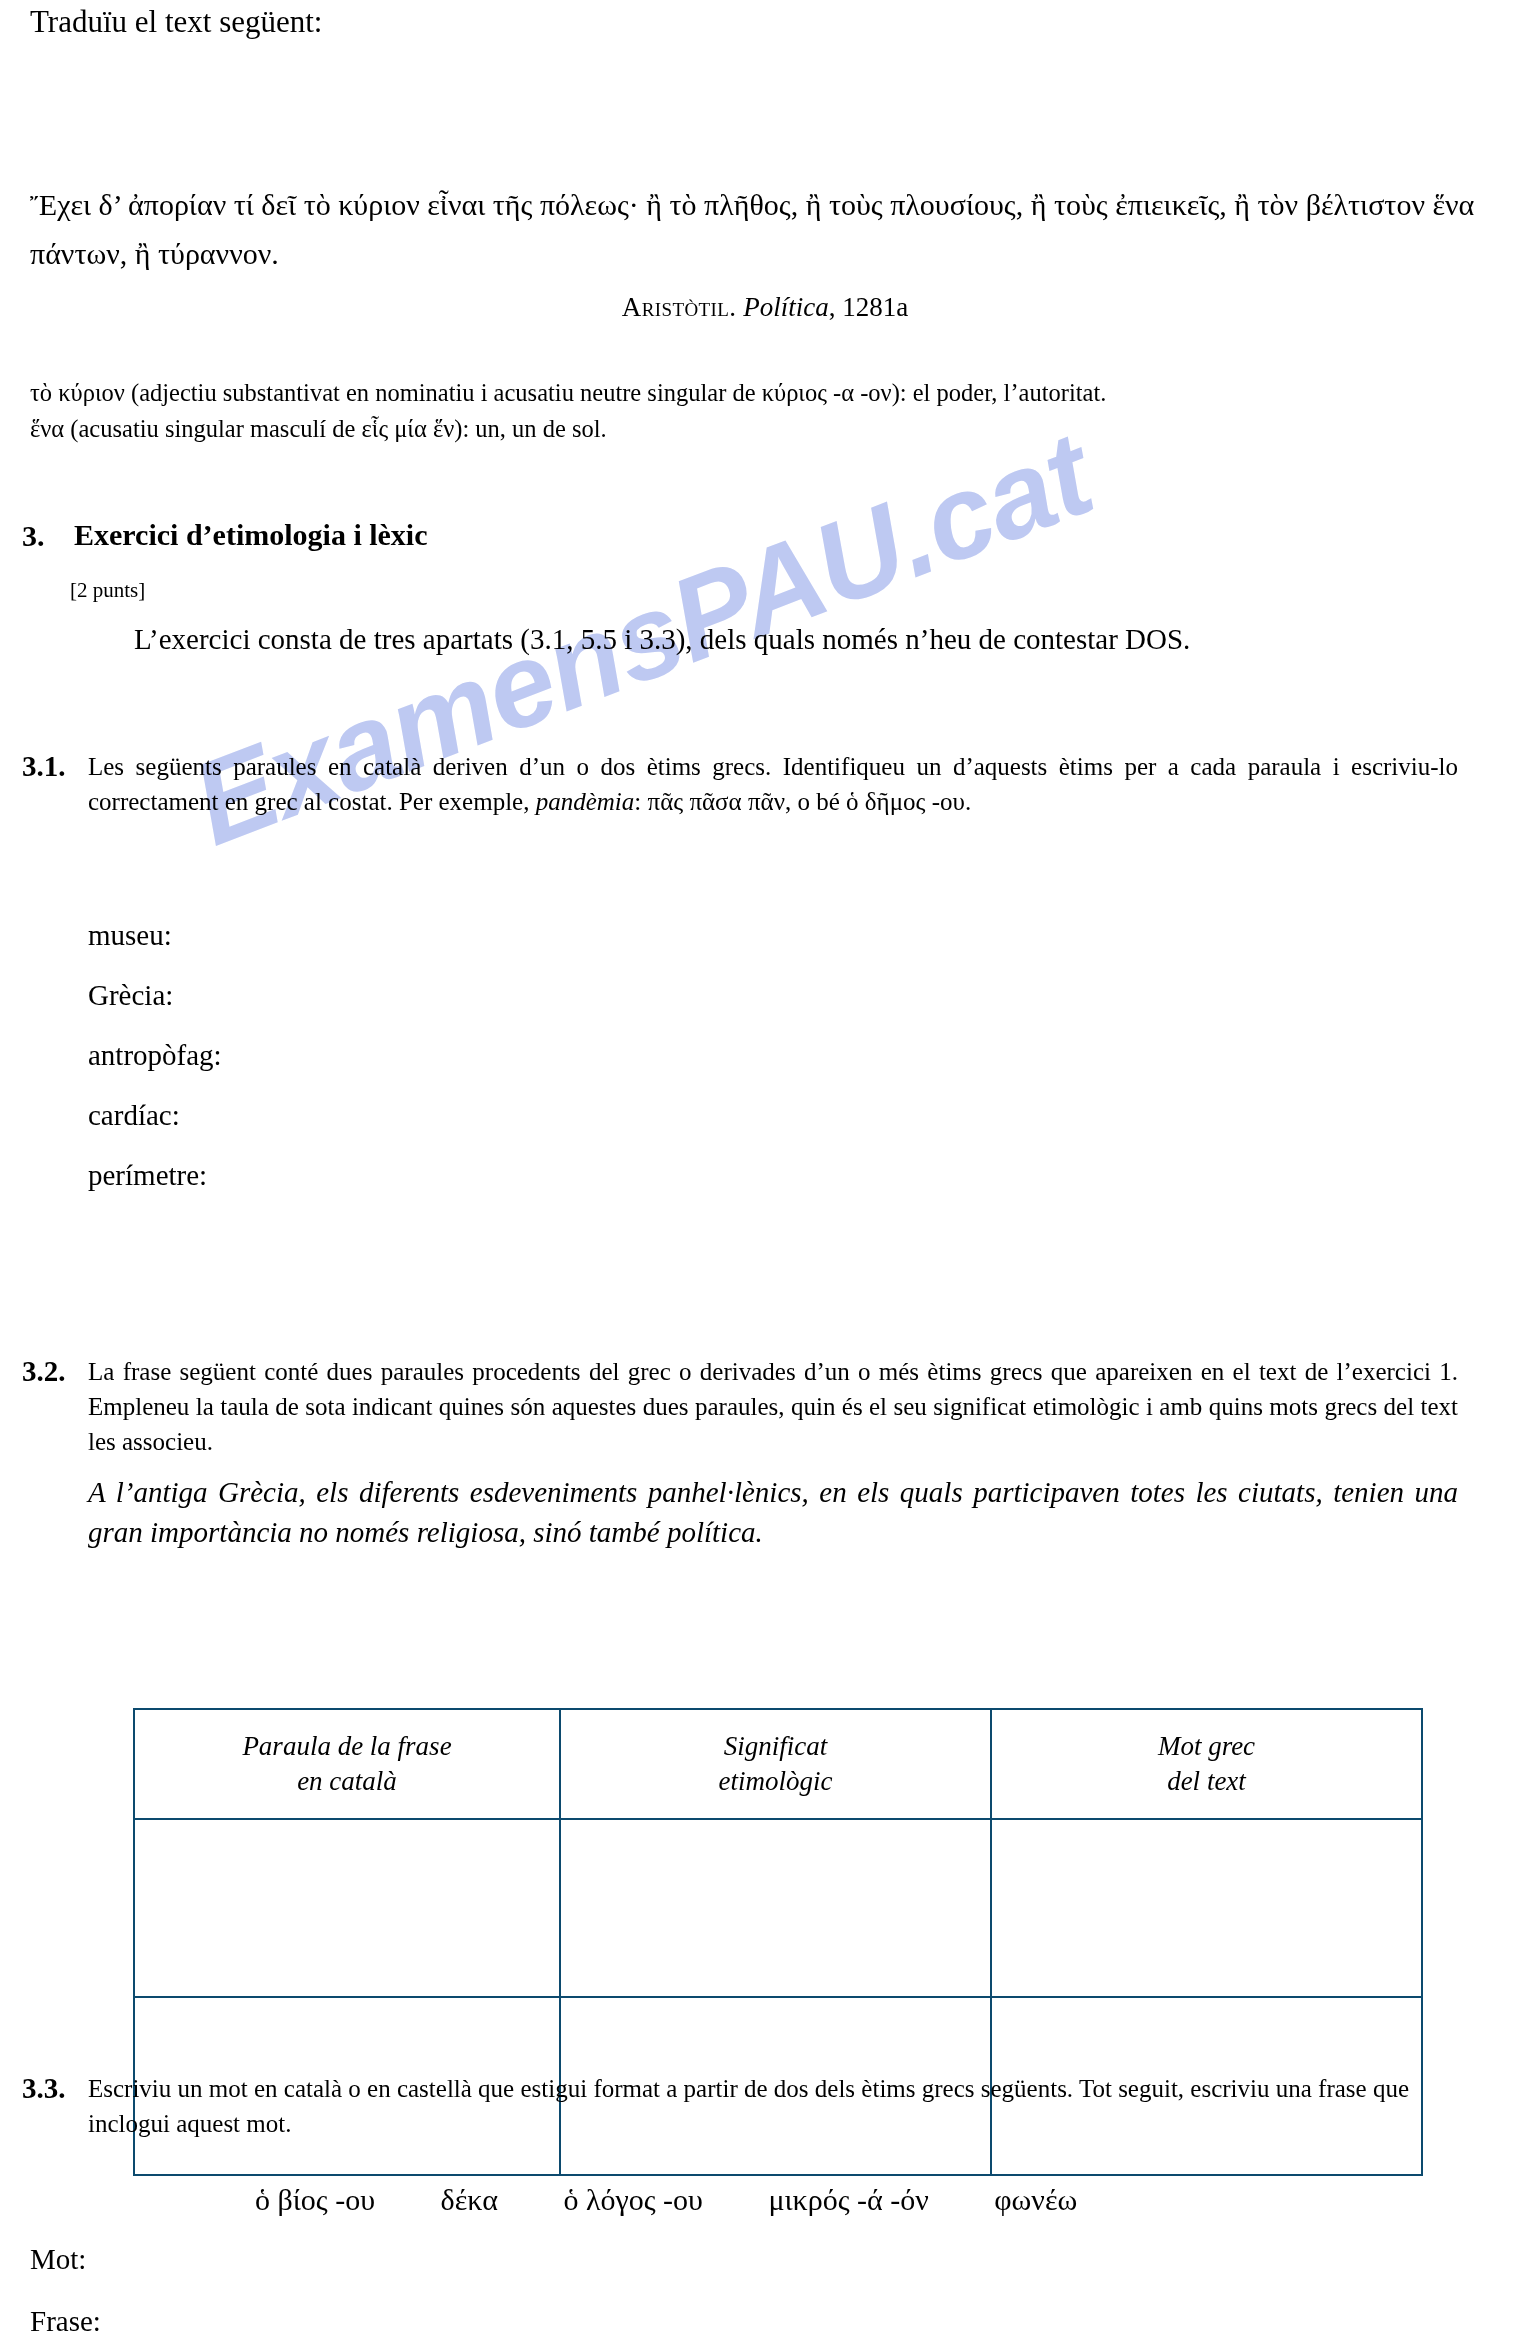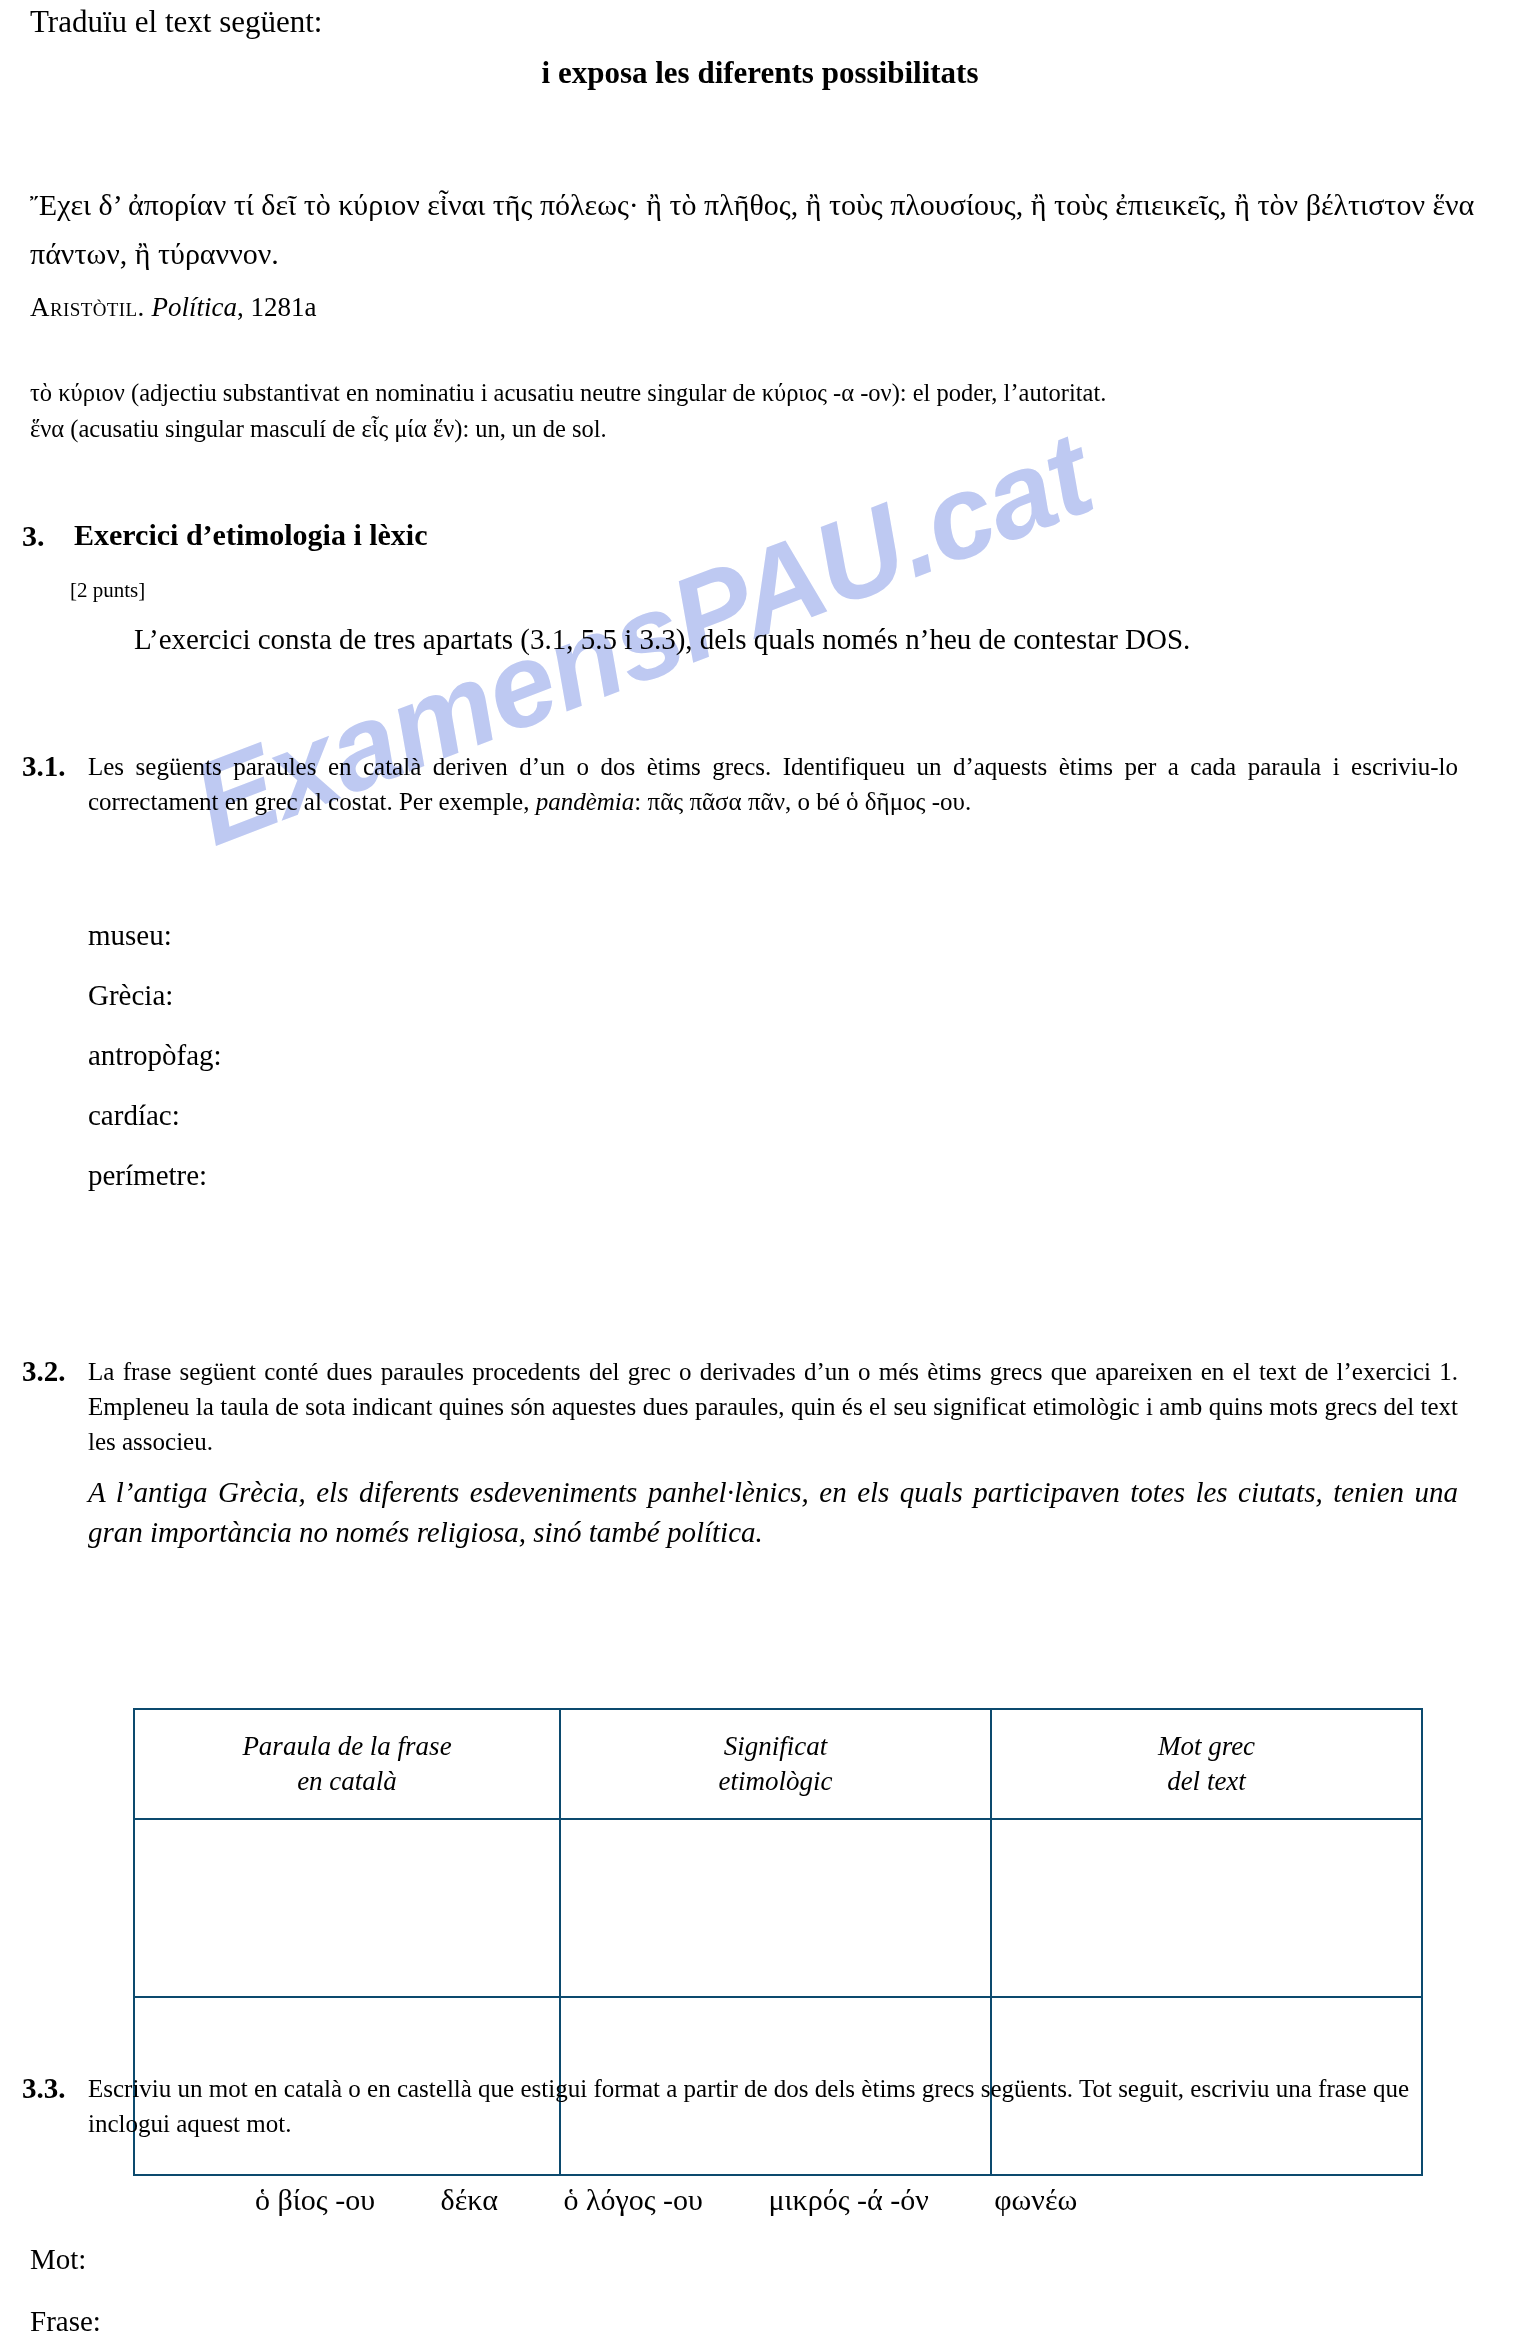--- a/index.html
+++ b/index.html
@@ -77,21 +77,21 @@
     font-size: 30px;
     line-height: 1.62;
     font-family: "Liberation Serif", "DejaVu Serif", serif;
   }
 
   .attribution {
     position: absolute;
     left: 30px;
     top: 292px;
     width: 1470px;
-    text-align: left;
+    text-align: center;
     font-size: 27px;
   }
   .smallcaps {
     font-variant: small-caps;
     letter-spacing: .4px;
   }
   .ital { font-style: italic; }
 
   .notes {
     position: absolute;
@@ -237,21 +237,20 @@
 
 <div class="page">
 
   <div class="watermark">ExamensPAU.cat</div>
 
   <div class="content">
 
     <div class="lead">Traduïu el text següent:</div>
 
     <div class="title-block">
-      <span class="l2">i exposa les diferents possibilitats</span>
     </div>
 
     <div class="greek-passage">Ἔχει δ’ ἀπορίαν τί δεῖ τὸ κύριον εἶναι τῆς πόλεως· ἢ τὸ πλῆθος, ἢ τοὺς πλουσίους, ἢ τοὺς ἐπιεικεῖς, ἢ τὸν βέλτιστον ἕνα πάντων, ἢ τύραννον.</div>
 
     <div class="attribution"><span class="smallcaps">Aristòtil.</span> <span class="ital">Política</span><span>, 1281a</span></div>
 
     <div class="notes">
       <span class="note">τὸ κύριον (adjectiu substantivat en nominatiu i acusatiu neutre singular de κύριος -α -ον): el poder, l’autoritat.</span>
       <span class="note">ἕνα (acusatiu singular masculí de εἷς μία ἕν): un, un de sol.</span>
     </div>

